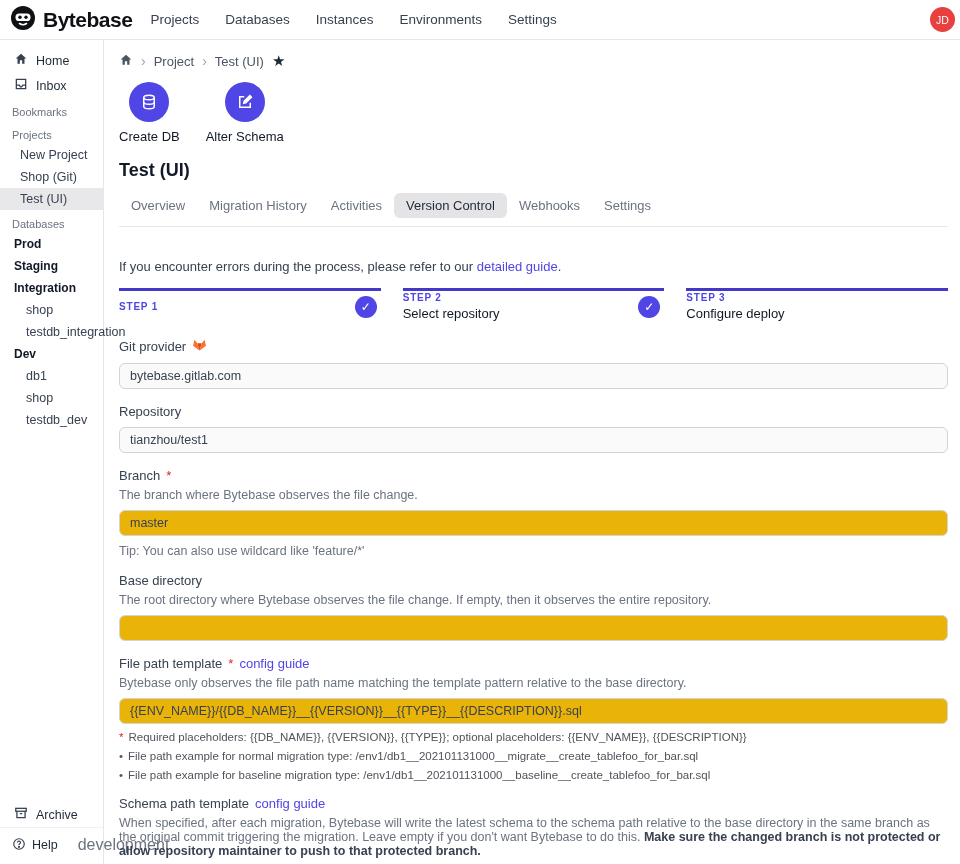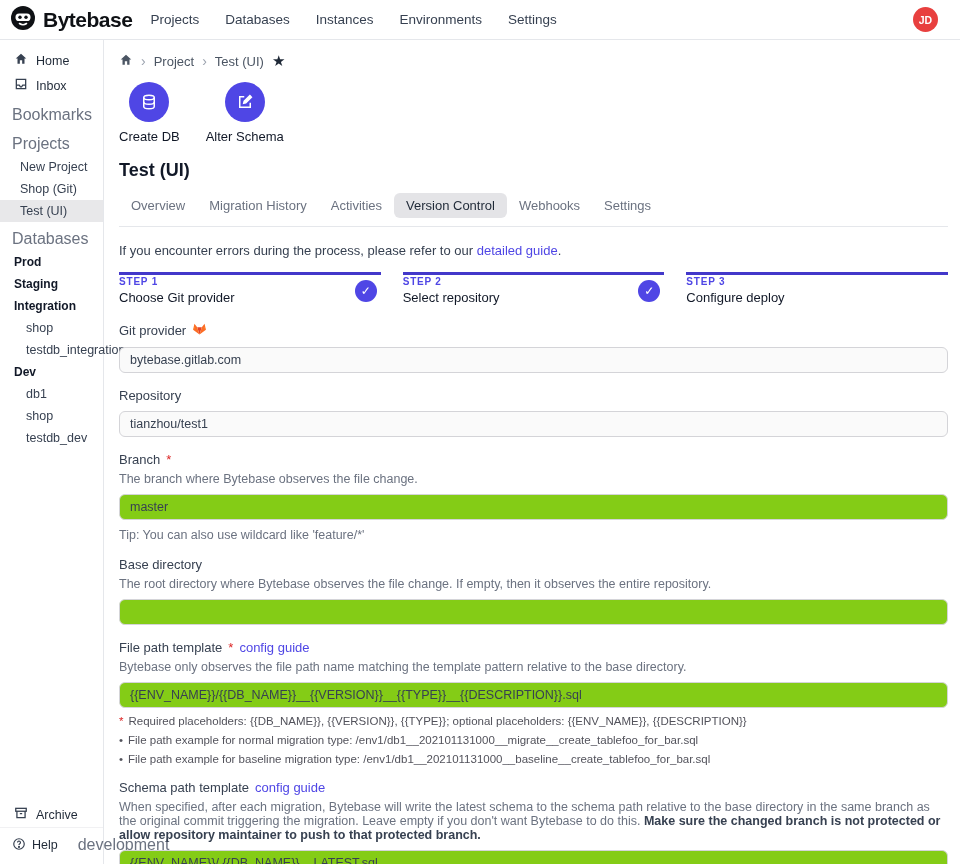--- a/index.html
+++ b/index.html
@@ -1,34 +1,34 @@
 <!DOCTYPE html>
 <html><head>
 <meta charset="utf-8">
 <style>
   * { margin:0; padding:0; box-sizing:border-box; }
   html,body { width:960px; height:864px; background:#fff; font-family:"Liberation Sans", sans-serif; color:#1f2937; overflow:hidden; }
 
   
-  .topnav { height:40px; display:flex; align-items:center; border-bottom:1px solid #e5e7eb; padding:0 22px 0 10px; }
+  .topnav { height:40px; display:flex; align-items:center; border-bottom:1px solid #e5e7eb; padding:0 5px 0 10px; }
   .brand { display:flex; align-items:center; gap:7px; cursor:pointer; }
   .brand-name { font-size:21px; font-weight:800; letter-spacing:-0.5px; color:#0f1115; }
   .nav-links { display:flex; gap:26px; margin-left:18px; flex:1; }
   .nav-link { font-size:13.5px; color:#374151; cursor:pointer; }
-  .avatar { width:25px; height:25px; border-radius:50%; background:#e8403f; color:#fff; font-size:10.5px; font-weight:700; display:flex; align-items:center; justify-content:center; cursor:pointer; }
+  .avatar { width:25px; height:25px; border-radius:50%; background:#e8403f; color:#fff; font-size:10.5px; font-weight:400; display:flex; align-items:center; justify-content:center; cursor:pointer; }
 
   
   .shell { display:flex; height:824px; }
   .sidebar { width:104px; border-right:1px solid #e5e7eb; display:flex; flex-direction:column; padding-top:8px; font-size:12.5px; flex-shrink:0; }
   .main { flex:1; overflow:hidden; }
 
   
   .side-row { display:flex; align-items:center; gap:8px; padding:4px 8px 4px 14px; color:#1f2937; cursor:pointer; }
   .side-row svg { flex-shrink:0; }
-  .side-header { color:#6b7280; font-size:16px; padding:8px 8px 3px 12px; }
+  .side-header { color:#6b7280; font-size:11px; padding:8px 8px 3px 12px; }
   .side-sub { padding:4px 8px 4px 20px; color:#374151; cursor:pointer; }
   .side-sub.sel { background:#e8e8ea; }
   .db-l1 { padding:4px 8px 4px 14px; color:#111827; font-weight:700; font-size:12px; cursor:pointer; }
   .db-l2 { padding:4px 8px 4px 26px; color:#374151; cursor:pointer; }
   .side-spacer { flex:1; }
   .side-bottom { border-top:1px solid #f1f1f3; display:flex; align-items:center; gap:6px; padding:8px 8px 10px 12px; }
   .dev-label { color:#6b7280; font-size:16px; margin-left:14px; }
 
   
   .content { padding:0 12px 0 15px; }
@@ -41,37 +41,37 @@
   .qa { display:flex; flex-direction:column; align-items:center; gap:7px; cursor:pointer; }
   .qa-circle { width:40px; height:40px; border-radius:50%; background:#4f46e5; display:flex; align-items:center; justify-content:center; }
   .qa-label { font-size:13px; color:#111827; }
 
   .page-title { font-size:18px; font-weight:700; margin-top:16px; color:#111827; }
 
   .tabbar { display:flex; margin-top:12px; padding-bottom:8px; border-bottom:1px solid #e5e7eb; }
   .tab { font-size:13px; color:#6b7280; padding:5px 12px; border-radius:6px; cursor:pointer; white-space:nowrap; }
   .tab.sel { background:#e4e4e7; color:#1f2937; font-weight:500; }
 
-  .guide-line { margin-top:16px; font-size:13px; color:#374151; }
+  .guide-line { margin-top:32px; font-size:13px; color:#374151; }
   .link { color:#4f46e5; cursor:pointer; text-decoration:none; }
 
   .steps { display:grid; grid-template-columns:1fr 1fr 1fr; gap:22px; margin-top:14px; }
   .step { border-top:3px solid #4338ca; padding-top:1px; display:flex; align-items:center; }
   .step-text { flex:1; }
   .step-eyebrow { font-size:10px; font-weight:700; color:#4f46e5; letter-spacing:.08em; }
   .step-title { font-size:13px; color:#111827; font-weight:500; margin-top:3px; }
   .check-circle { width:22px; height:22px; border-radius:50%; background:#4f46e5; color:#fff; display:flex; align-items:center; justify-content:center; font-size:12px; margin-right:4px; }
 
   .form { margin-top:16px; }
   .field { margin-bottom:15px; }
   .field-label { font-size:13px; font-weight:500; color:#374151; display:flex; align-items:center; gap:6px; }
   .req { color:#dc2626; }
   .field-help { font-size:12.5px; color:#6b7280; margin-top:5px; }
   .tip { font-size:12.5px; color:#6b7280; margin-top:8px; }
-  input.tb { width:100%; height:26px; margin-top:8px; border:1px solid #d4d4d8; border-radius:6px; padding:0 10px; font-size:12.5px; color:#374151; font-family:"Liberation Sans",sans-serif; outline:none; background:#84cc16; }
+  input.tb { width:100%; height:26px; margin-top:8px; border:1px solid #d4d4d8; border-radius:6px; padding:0 10px; font-size:12.5px; color:#374151; font-family:"Liberation Sans",sans-serif; outline:none; background:#eab308; }
   input.tb.ro { background:#fafafa; }
   .note { display:flex; gap:5px; font-size:11.5px; color:#52525b; margin-top:7px; }
   .note .marker { flex-shrink:0; }
   .note .marker.red { color:#dc2626; }
   .help-bold { font-weight:700; color:#374151; }
 </style>
 </head>
 <body>
 
 <div class="topnav">
@@ -194,21 +194,20 @@
       </div>
 
       <div class="guide-line">
         <span>If you encounter errors during the process, please refer to our </span><span class="link">detailed guide</span><span>.</span>
       </div>
 
       <div class="steps">
         <div class="step">
           <div class="step-text">
             <div class="step-eyebrow">STEP 1</div>
-            <div class="step-title">Choose Git provider</div>
           </div>
           <div class="check-circle">✓</div>
         </div>
         <div class="step">
           <div class="step-text">
             <div class="step-eyebrow">STEP 2</div>
             <div class="step-title">Select repository</div>
           </div>
           <div class="check-circle">✓</div>
         </div>

